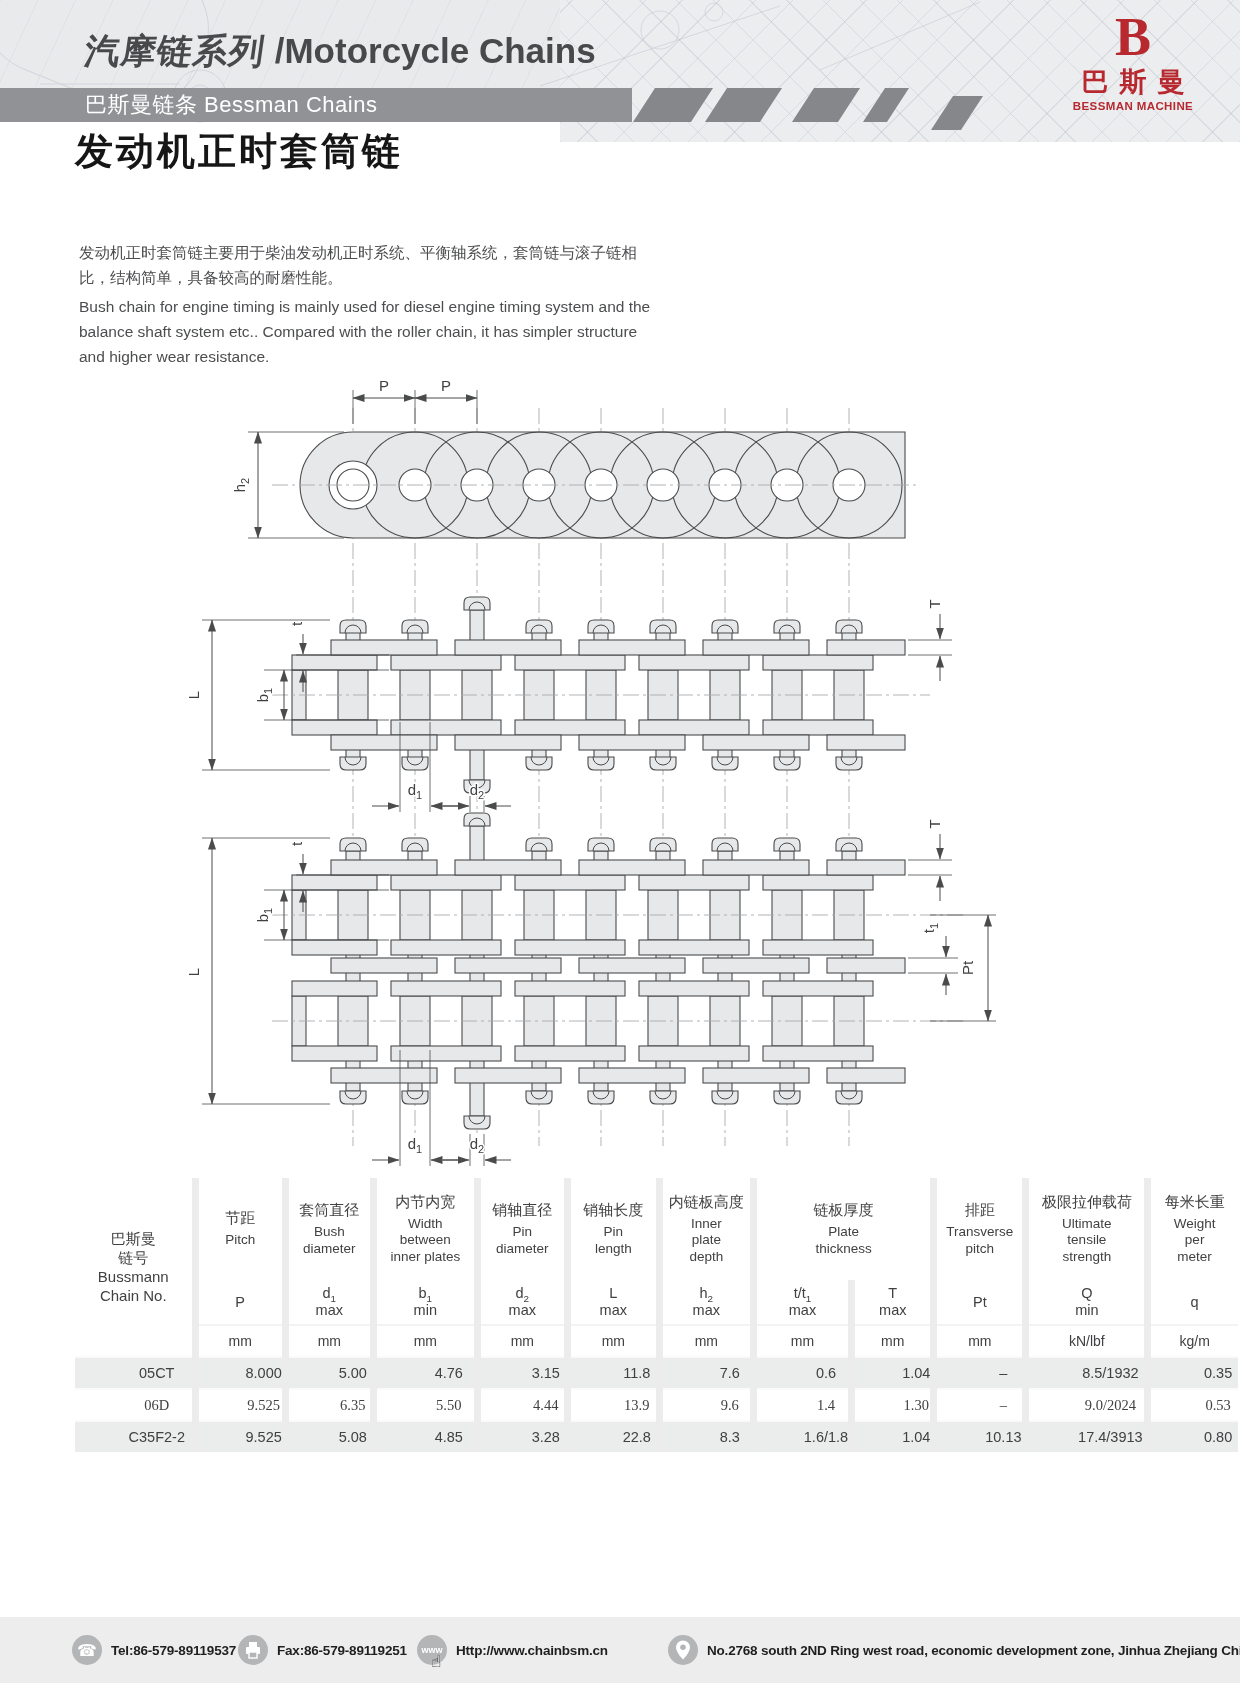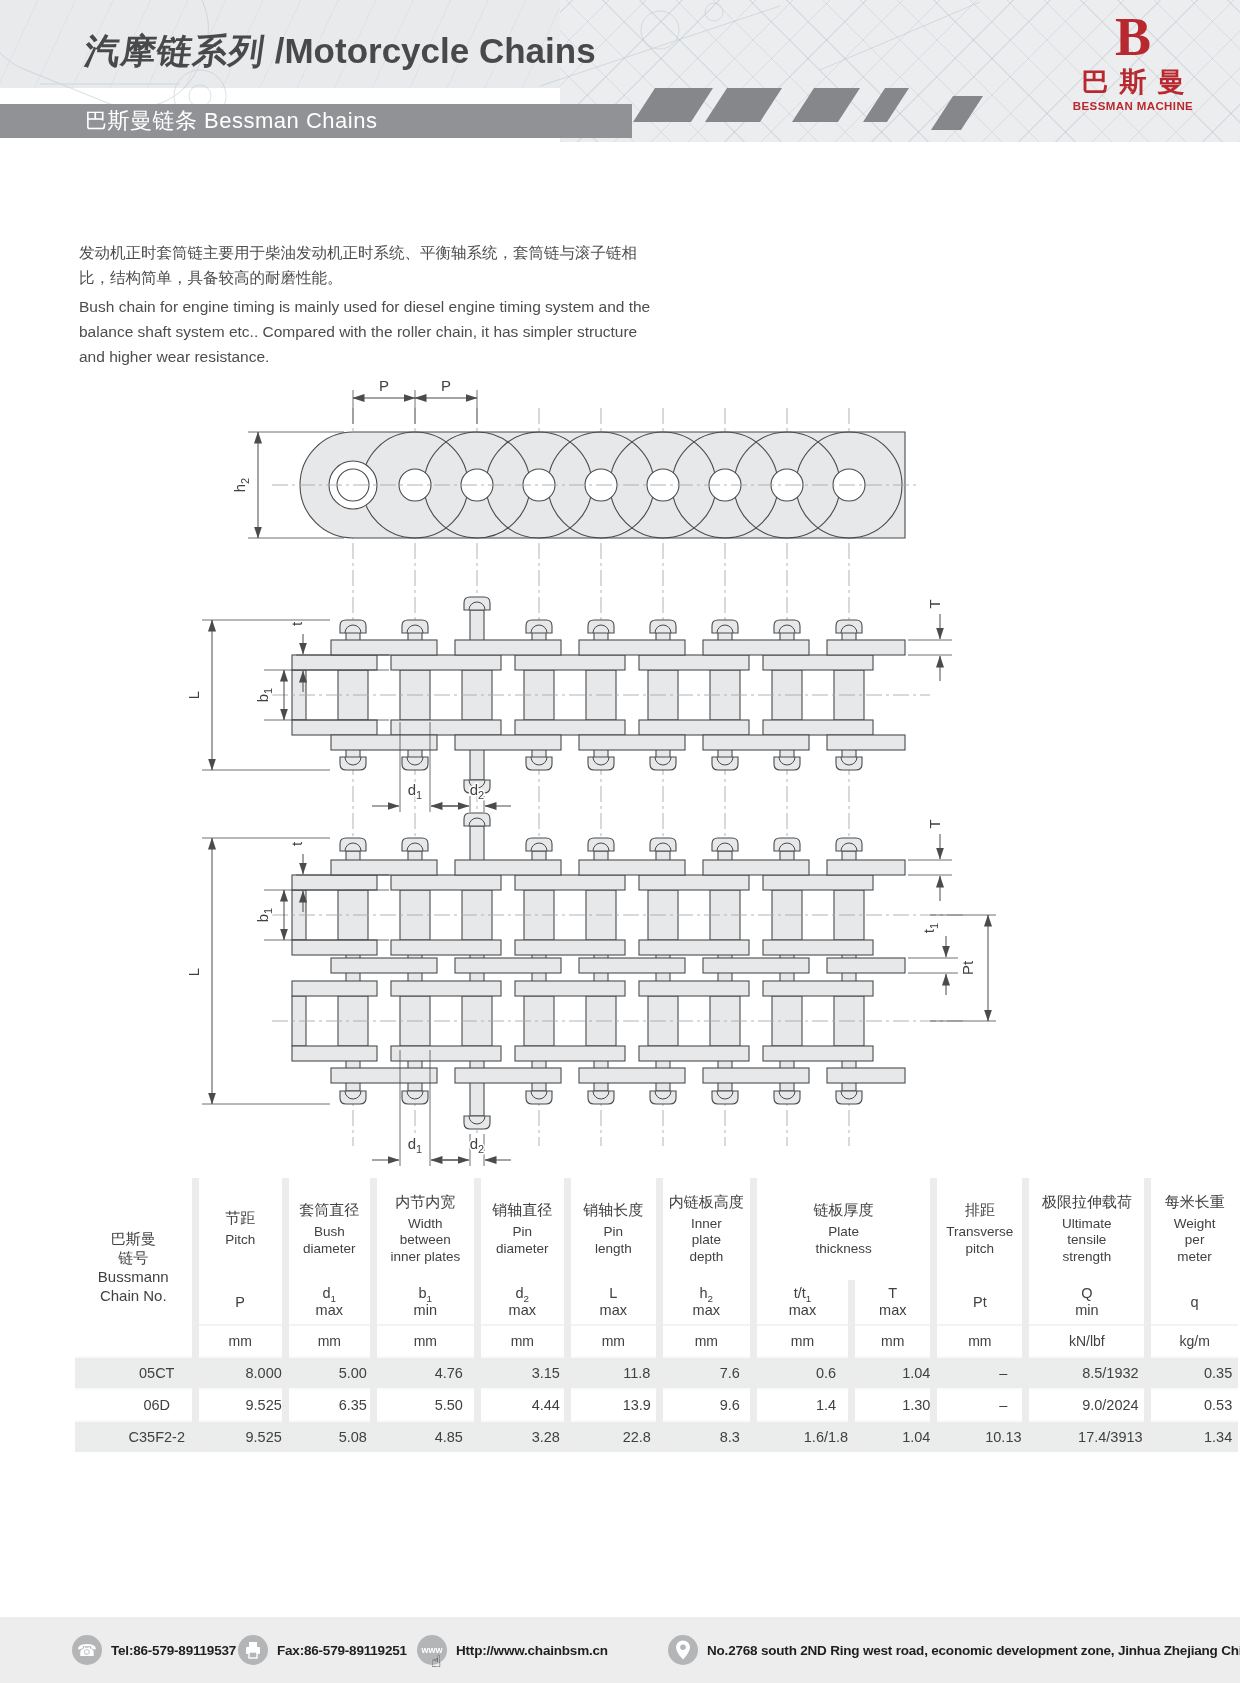--- a/index.html
+++ b/index.html
@@ -10,21 +10,21 @@
   .header{position:absolute;left:0;top:0;width:1240px;height:150px;}
   .bp-band{position:absolute;left:0;top:0;width:1240px;height:88px;background:#e8eaec;
     background-image:repeating-linear-gradient(115deg,rgba(160,170,185,.12) 0 1px,transparent 1px 34px);}
   .bp-right{position:absolute;left:560px;top:0;width:680px;height:142px;background-color:#ecedef;
     background-image:
       repeating-linear-gradient(45deg,rgba(150,162,180,.22) 0 1px,transparent 1px 26px),
       repeating-linear-gradient(-45deg,rgba(150,162,180,.22) 0 1px,transparent 1px 26px);}
   .bp-shapes{position:absolute;left:0;top:0;}
   .series-title{position:absolute;left:85px;top:28px;font-size:35px;font-weight:bold;color:#48494b;white-space:nowrap;}
   .series-title .zh{display:inline-block;transform:skewX(-8deg);letter-spacing:1px;}
-  .gray-bar{position:absolute;left:0;top:88px;width:632px;height:34px;background:#909295;margin-top:16px;}
+  .gray-bar{position:absolute;left:0;top:88px;width:632px;height:34px;background:#909295;}
   .gray-bar span{display:block;margin-left:85px;line-height:34px;font-size:22px;color:#ffffff;letter-spacing:0.5px;}
   .stripe{position:absolute;top:88px;height:34px;background:#85878a;transform:skewX(-33deg);}
   .s1{left:644px;width:58px;} .s2{left:716px;width:55px;} .s3{left:803px;width:46px;}
   .s4{left:874px;width:24px;} .s5{left:942px;top:96px;height:34px;width:30px;}
   .logo{position:absolute;left:1058px;top:10px;width:150px;text-align:center;color:#b7292f;}
   .logo-b{font-family:"Liberation Serif","DejaVu Serif",serif;font-size:54px;font-weight:bold;line-height:54px;}
   .logo-zh{font-size:27px;font-weight:bold;letter-spacing:11px;margin-left:11px;line-height:36px;}
   .logo-en{font-size:11.5px;letter-spacing:0.4px;font-weight:bold;}
 
   
@@ -52,21 +52,21 @@
   .spec tr th:last-child,.spec tr td:last-child{border-right:none;}
   .spec thead th{background:#ffffff;}
   .names th{height:102px;}
   .names .zh{font-size:15px;margin-bottom:4px;}
   .names .en{font-size:13.5px;line-height:16.5px;white-space:pre-line;}
   .corner{white-space:pre-line;font-size:15px;line-height:19px;}
   .syms th{height:44px;font-size:14.5px;line-height:17px;white-space:pre-line;}
   .units th{height:30px;font-size:14px;border-top:2px solid #f3f3f4;}
   .spec tbody td{height:30px;font-size:14.5px;border-top:2px solid #fafafa;padding-left:47px;}
   .spec tbody tr.r0 td,.spec tbody tr.r2 td{background:#ebecec;}
-  .spec tbody tr.r1 td{background:#ffffff;}
+  .spec tbody tr.r1 td{background:#ffffff;font-family:Liberation Serif, serif;}
   sub{font-size:68%;line-height:0;}
 
   
   .footer{position:absolute;left:0;top:1617px;width:1240px;height:66px;background:#ededee;}
   .f-item{position:absolute;top:0;height:66px;display:flex;align-items:center;gap:9px;}
   .f-tel{left:72px;} .f-fax{left:238px;} .f-web{left:417px;} .f-addr{left:668px;}
   .f-ico{width:30px;height:30px;border-radius:50%;background:#b4b5b7;color:#fff;display:flex;
          align-items:center;justify-content:center;font-size:16px;flex:0 0 30px;position:relative;}
   .f-ico .www{font-size:9px;font-weight:bold;letter-spacing:0;}
   .f-txt{font-size:13.5px;font-weight:bold;color:#1f1f1f;letter-spacing:-0.2px;white-space:nowrap;}
@@ -101,20 +101,21 @@
     <div class="stripe s3"></div>
     <div class="stripe s4"></div>
     <div class="stripe s5"></div>
     <div class="logo">
       <div class="logo-b">B</div>
       <div class="logo-zh">巴斯曼</div>
       <div class="logo-en">BESSMAN MACHINE</div>
     </div>
   </div>
 
+  <div class="t-zh">发动机正时套筒链</div>
   <div class="para">
     <p>发动机正时套筒链主要用于柴油发动机正时系统、平衡轴系统，套筒链与滚子链相比，结构简单，具备较高的耐磨性能。</p>
     <p>Bush chain for engine timing is mainly used for diesel engine timing system and the balance shaft system etc.. Compared with the roller chain, it has simpler structure and higher wear resistance.</p>
   </div>
 
   <svg class="dsvg" width="1240" height="812" viewBox="0 360 1240 812">
     <defs>
       <marker id="arw" viewBox="0 0 12 8" refX="11.5" refY="4" markerWidth="12" markerHeight="8" orient="auto-start-reverse" markerUnits="userSpaceOnUse">
         <path d="M0,0L12,4L0,8Z" fill="#4a4b4d"></path>
       </marker>
@@ -496,21 +497,21 @@
           <td>9.525</td>
           <td>5.08</td>
           <td>4.85</td>
           <td>3.28</td>
           <td>22.8</td>
           <td>8.3</td>
           <td>1.6/1.8</td>
           <td>1.04</td>
           <td>10.13</td>
           <td>17.4/3913</td>
-          <td>1.34</td>
+          <td>0.80</td>
         </tr>
       </tbody>
   </table>
 
   <div class="footer">
     <div class="f-item f-tel">
       <span class="f-ico">
           <span>☎</span>
         </span>
       <span class="f-txt">Tel:86-579-89119537</span>

